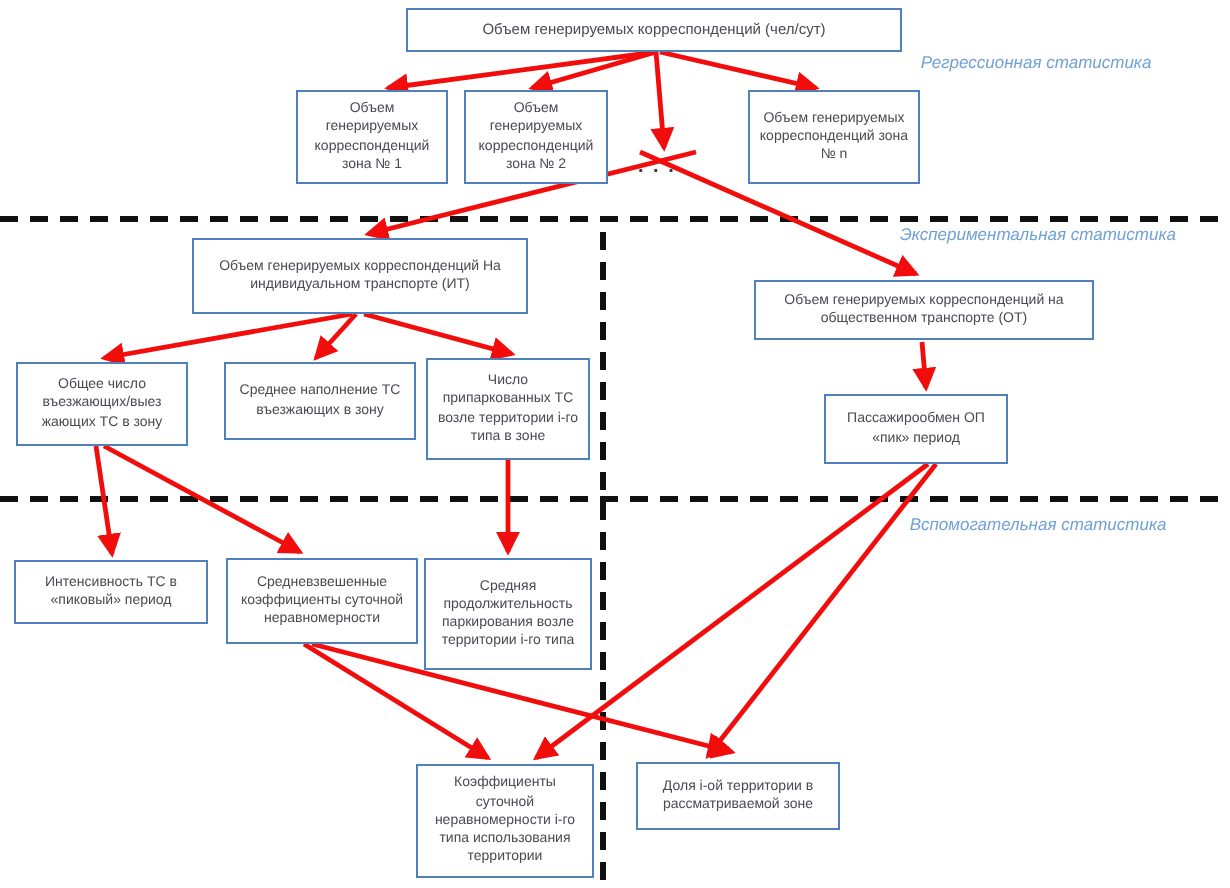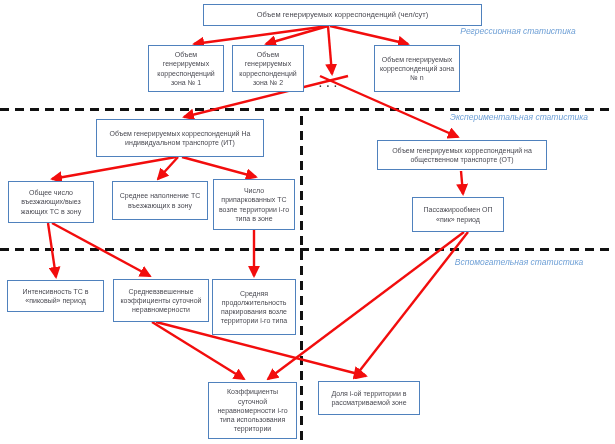--- a/index.html
+++ b/index.html
@@ -65,21 +65,21 @@
       <line x1="48" y1="223" x2="56" y2="277" stroke="#f20d0d" stroke-width="2.4" marker-end="url(#ah)"></line>
       <line x1="52" y1="223" x2="150" y2="276" stroke="#f20d0d" stroke-width="2.4" marker-end="url(#ah)"></line>
       <line x1="254" y1="230" x2="254" y2="276" stroke="#f20d0d" stroke-width="2.4" marker-end="url(#ah)"></line>
       <line x1="461" y1="171" x2="463" y2="194" stroke="#f20d0d" stroke-width="2.4" marker-end="url(#ah)"></line>
       <line x1="152" y1="322" x2="244" y2="379" stroke="#f20d0d" stroke-width="2.4" marker-end="url(#ah)"></line>
       <line x1="156" y1="322" x2="366" y2="376" stroke="#f20d0d" stroke-width="2.4" marker-end="url(#ah)"></line>
       <line x1="464" y1="232" x2="268" y2="379" stroke="#f20d0d" stroke-width="2.4" marker-end="url(#ah)"></line>
       <line x1="468" y1="232" x2="354" y2="378" stroke="#f20d0d" stroke-width="2.4" marker-end="url(#ah)"></line>
     </svg>
 
-  <div class="node big" style="left:203px;top:4px;width:279px;height:22px;">Объем генерируемых корреспонденций (чел/сут)</div>
+  <div class="node big" style="left:203px;top:4px;width:248px;height:22px;">Объем генерируемых корреспонденций (чел/сут)</div>
 
   <div class="node" style="left:148px;top:45px;width:76px;height:47px;">Объем генерируемых корреспонденций зона № 1</div>
   <div class="node" style="left:232px;top:45px;width:72px;height:47px;">Объем генерируемых корреспонденций зона № 2</div>
   <div class="dots" style="left:319px;top:78px;width:30px;">. . .</div>
   <div class="node" style="left:374px;top:45px;width:86px;height:47px;">Объем генерируемых корреспонденций зона № n</div>
 
   <div class="node" style="left:96px;top:119px;width:168px;height:38px;">Объем генерируемых корреспонденций На индивидуальном транспорте (ИТ)</div>
   <div class="node" style="left:377px;top:140px;width:170px;height:30px;">Объем генерируемых корреспонденций на общественном транспорте (ОТ)</div>
 
   <div class="node" style="left:8px;top:181px;width:86px;height:42px;">Общее число въезжающих/выез жающих ТС  в зону</div>

